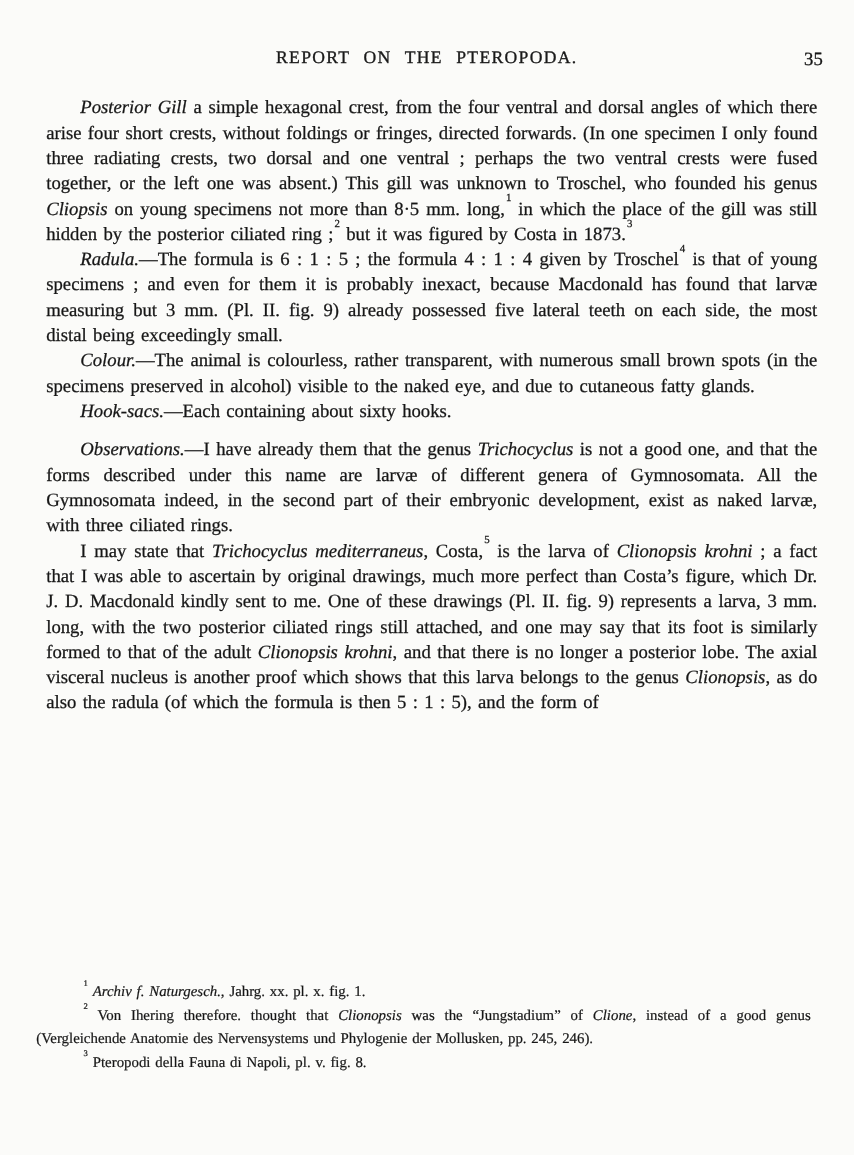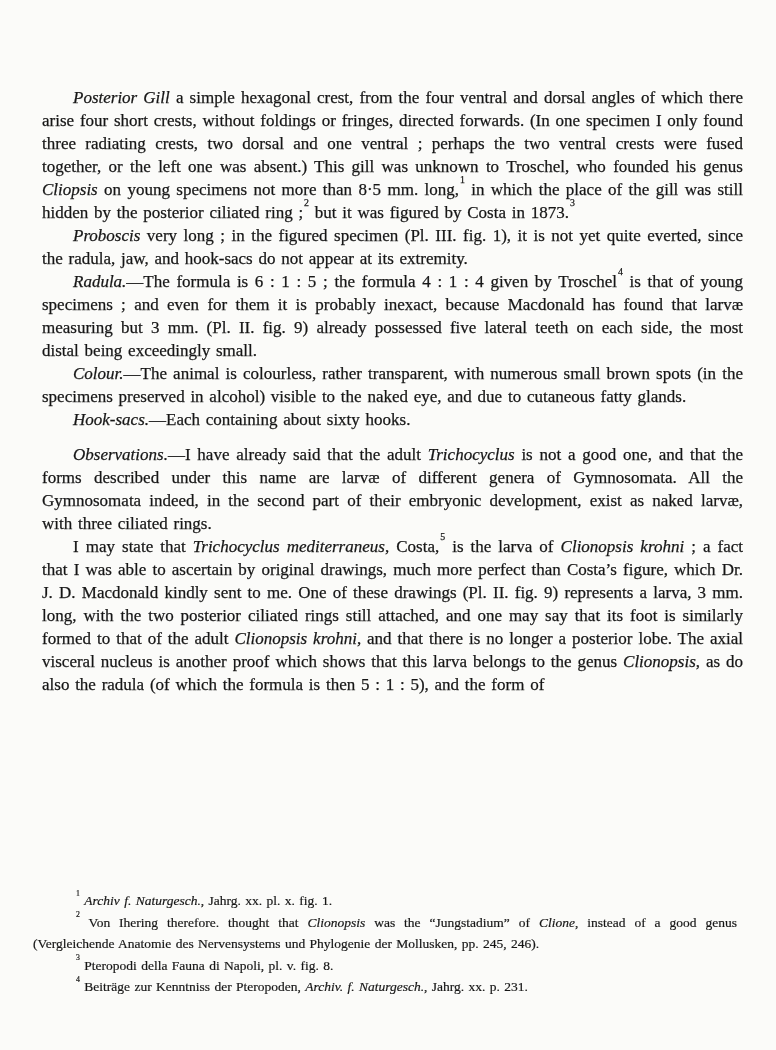--- a/index.html
+++ b/index.html
@@ -86,31 +86,33 @@
   .footnotes p {
     margin: 0;
     text-indent: 42px;
   }
 </style>
 </head>
 <body style="background: rgb(251, 251, 249); color: rgb(22, 22, 22);">
 
 <div class="page">
 
+  <header class="running-head">
+    <span class="running-title">REPORT ON THE PTEROPODA.</span>
+    <span class="page-number">35</span>
+  </header>
 
   <main class="body-text" id="body-text">
       <p><i>Posterior Gill</i><span> a simple hexagonal crest, from the four ventral and dorsal angles of which there arise four short crests, without foldings or fringes, directed forwards.  (In one specimen I only found three radiating crests, two dorsal and one ventral ; perhaps the two ventral crests were fused together, or the left one was absent.)  This gill was unknown to Troschel, who founded his genus </span><i>Cliopsis</i><span> on young specimens not more than 8·5 mm. long,</span><sup class="fn-ref">1</sup><span> in which the place of the gill was still hidden by the posterior ciliated ring ;</span><sup class="fn-ref">2</sup><span> but it was figured by Costa in 1873.</span><sup class="fn-ref">3</sup></p>
-      <p><i>Proboscis</i><span> very long ; in the figured specimen (Pl. III. fig. 1), it is not yet quite everted, since the radula, jaw, and hook-sacs do not appear at its extremity.</span></p>
       <p><i>Radula.</i><span>—The formula is 6 : 1 : 5 ; the formula 4 : 1 : 4 given by Troschel</span><sup class="fn-ref">4</sup><span> is that of young specimens ; and even for them it is probably inexact, because Macdonald has found that larvæ measuring but 3 mm. (Pl. II. fig. 9) already possessed five lateral teeth on each side, the most distal being exceedingly small.</span></p>
       <p><i>Colour.</i><span>—The animal is colourless, rather transparent, with numerous small brown spots (in the specimens preserved in alcohol) visible to the naked eye, and due to cutaneous fatty glands.</span></p>
       <p><i>Hook-sacs.</i><span>—Each containing about sixty hooks.</span></p>
-      <p class="extra"><i>Observations.</i><span>—I have already said that the adult </span><i>Trichocyclus</i><span> is not a good one, and that the forms described under this name are larvæ of different genera of Gymnosomata.  All the Gymnosomata indeed, in the second part of their embryonic development, exist as naked larvæ, with three ciliated rings.</span></p>
+      <p class="extra"><i>Observations.</i><span>—I have already them that the genus </span><i>Trichocyclus</i><span> is not a good one, and that the forms described under this name are larvæ of different genera of Gymnosomata.  All the Gymnosomata indeed, in the second part of their embryonic development, exist as naked larvæ, with three ciliated rings.</span></p>
       <p><span>I may state that </span><i>Trichocyclus mediterraneus</i><span>, Costa,</span><sup class="fn-ref">5</sup><span> is the larva of </span><i>Clionopsis krohni</i><span> ; a fact that I was able to ascertain by original drawings, much more perfect than Costa’s figure, which Dr. J. D. Macdonald kindly sent to me.  One of these drawings (Pl. II. fig. 9) represents a larva, 3 mm. long, with the two posterior ciliated rings still attached, and one may say that its foot is similarly formed to that of the adult </span><i>Clionopsis krohni</i><span>, and that there is no longer a posterior lobe.  The axial visceral nucleus is another proof which shows that this larva belongs to the genus </span><i>Clionopsis</i><span>, as do also the radula (of which the formula is then 5 : 1 : 5), and the form of</span></p>
     </main>
 
   <footer class="footnotes" id="footnotes">
       <p><sup class="fn-ref">1</sup><span> </span><i>Archiv f. Naturgesch.</i><span>, Jahrg. xx. pl. x. fig. 1.</span></p>
       <p><sup class="fn-ref">2</sup><span> Von Ihering therefore. thought that </span><i>Clionopsis</i><span> was the “Jungstadium” of </span><i>Clione</i><span>, instead of a good genus (Vergleichende Anatomie des Nervensystems und Phylogenie der Mollusken, pp. 245, 246).</span></p>
       <p><sup class="fn-ref">3</sup><span> Pteropodi della Fauna di Napoli, pl. v. fig. 8.</span></p>
-      <p><sup class="fn-ref">4</sup><span> Beiträge zur Kenntniss der Pteropoden, </span><i>Archiv. f. Naturgesch.</i><span>, Jahrg. xx. p. 231.</span></p>
     </footer>
 
 </div>
 
 </body></html>

